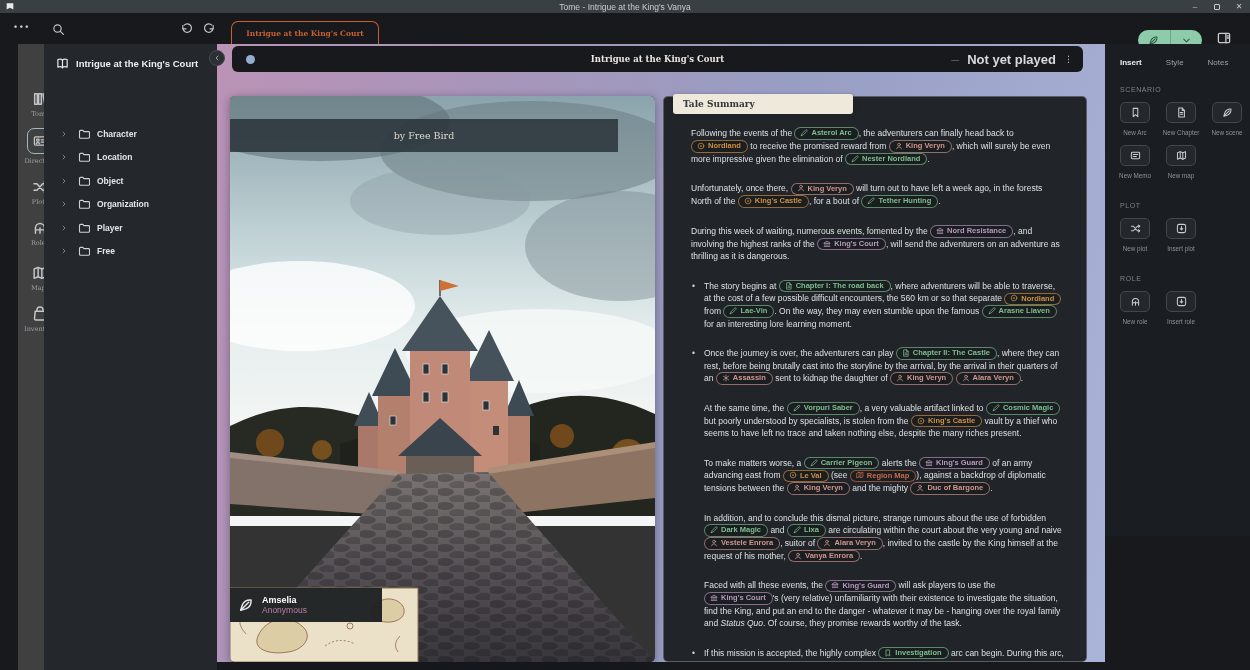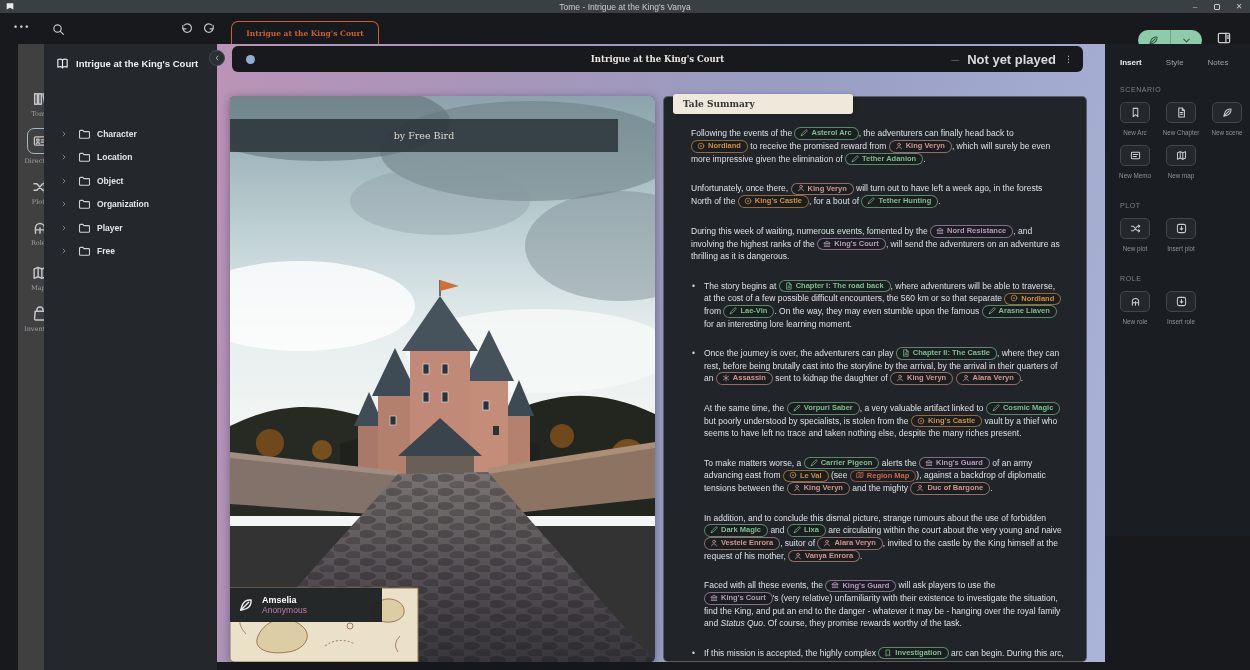--- a/index.html
+++ b/index.html
@@ -491,21 +491,21 @@
                   <path d="M2.3 10.2a3.8 3.8 0 0 1 7.4 0"></path>
                 </svg>
               </span>
               <span>King Veryn</span>
             </span>, which will surely be even more impressive given the elimination of <span class="pill" style="color: rgb(125, 189, 142); border-color: rgba(125, 189, 142, 0.667);">
               <span class="p-ic">
                 <svg viewBox="0 0 12 12" fill="none" stroke="currentColor" stroke-width="1.1" stroke-linecap="round" stroke-linejoin="round" width="100%" height="100%">
                   <path d="M2 10l1.2-3.2L8.4 1.6a1.3 1.3 0 0 1 1.9 1.9L5.1 8.7 2 10z"></path>
                 </svg>
               </span>
-              <span>Tether Adanion</span>
+              <span>Nester Nordland</span>
             </span>.</div>
           <div class="blk p">Unfortunately, once there, <span class="pill" style="color: rgb(207, 149, 142); border-color: rgba(207, 149, 142, 0.667);">
               <span class="p-ic">
                 <svg viewBox="0 0 12 12" fill="none" stroke="currentColor" stroke-width="1.1" stroke-linecap="round" stroke-linejoin="round" width="100%" height="100%">
                   <circle cx="6" cy="3.9" r="2.1"></circle>
                   <path d="M2.3 10.2a3.8 3.8 0 0 1 7.4 0"></path>
                 </svg>
               </span>
               <span>King Veryn</span>
             </span> will turn out to have left a week ago, in the forests North of the <span class="pill" style="color: rgb(207, 144, 64); border-color: rgba(207, 144, 64, 0.667);">
@@ -563,21 +563,21 @@
               </span>
               <span>Lae-Vin</span>
             </span>. On the way, they may even stumble upon the famous <span class="pill" style="color: rgb(125, 189, 142); border-color: rgba(125, 189, 142, 0.667);">
               <span class="p-ic">
                 <svg viewBox="0 0 12 12" fill="none" stroke="currentColor" stroke-width="1.1" stroke-linecap="round" stroke-linejoin="round" width="100%" height="100%">
                   <path d="M2 10l1.2-3.2L8.4 1.6a1.3 1.3 0 0 1 1.9 1.9L5.1 8.7 2 10z"></path>
                 </svg>
               </span>
               <span>Arasne Liaven</span>
             </span> for an interesting lore learning moment.</div>
-          <div class="blk bullet">Once the journey is over, the adventurers can play <span class="pill" style="color: rgb(125, 189, 142); border-color: rgba(125, 189, 142, 0.667); border-radius: 6px;">
+          <div class="blk bullet">Once the journey is over, the adventurers can play <span class="pill" style="color: rgb(125, 189, 142); border-color: rgba(125, 189, 142, 0.667);">
               <span class="p-ic">
                 <svg viewBox="0 0 12 12" fill="none" stroke="currentColor" stroke-width="1.1" stroke-linecap="round" stroke-linejoin="round" width="100%" height="100%">
                   <path d="M3 1.2h3.8l2.4 2.4v7.2H3z"></path>
                   <path d="M6.8 1.2v2.6h2.4M4.5 6h3M4.5 8h3"></path>
                 </svg>
               </span>
               <span>Chapter II: The Castle</span>
             </span>, where they can rest, before being brutally cast into the storyline by the arrival, by the arrival in their quarters of an <span class="pill" style="color: rgb(207, 149, 142); border-color: rgba(207, 149, 142, 0.667);">
               <span class="p-ic">
                 <svg viewBox="0 0 12 12" fill="none" stroke="currentColor" stroke-width="1.1" stroke-linecap="round" stroke-linejoin="round" width="100%" height="100%">

